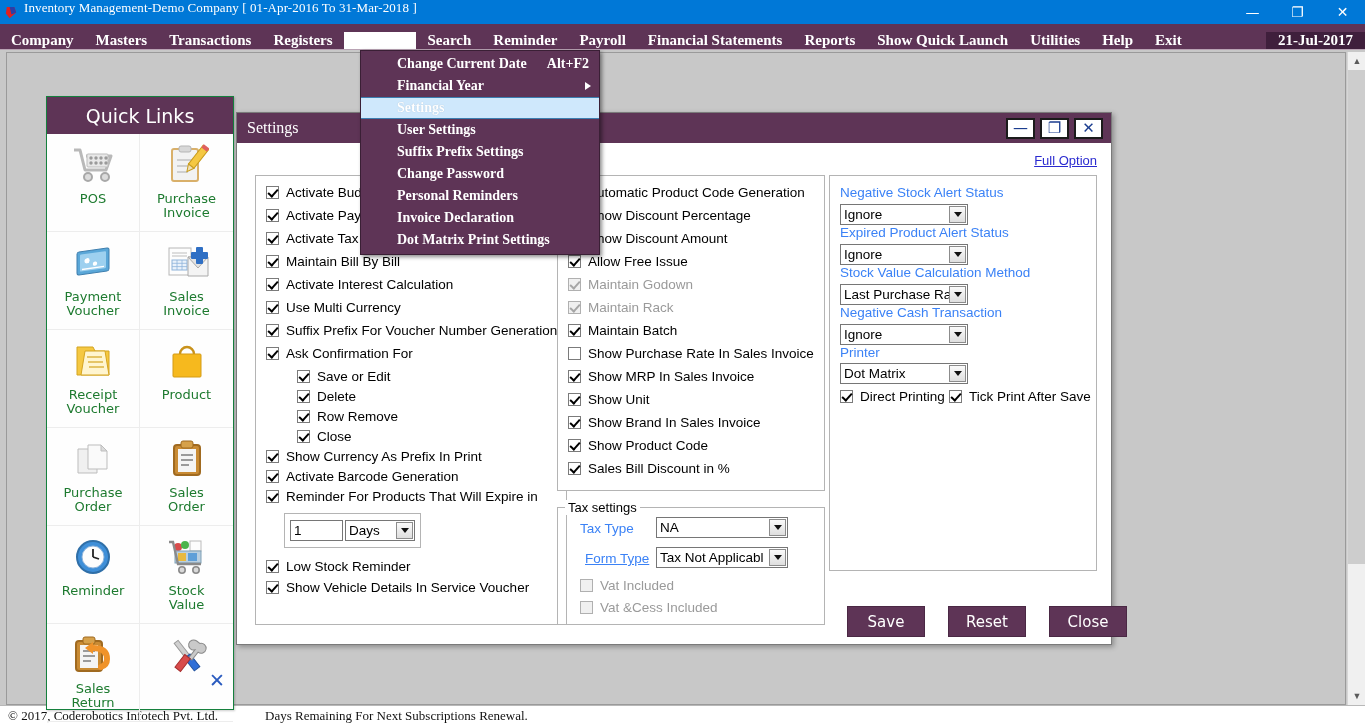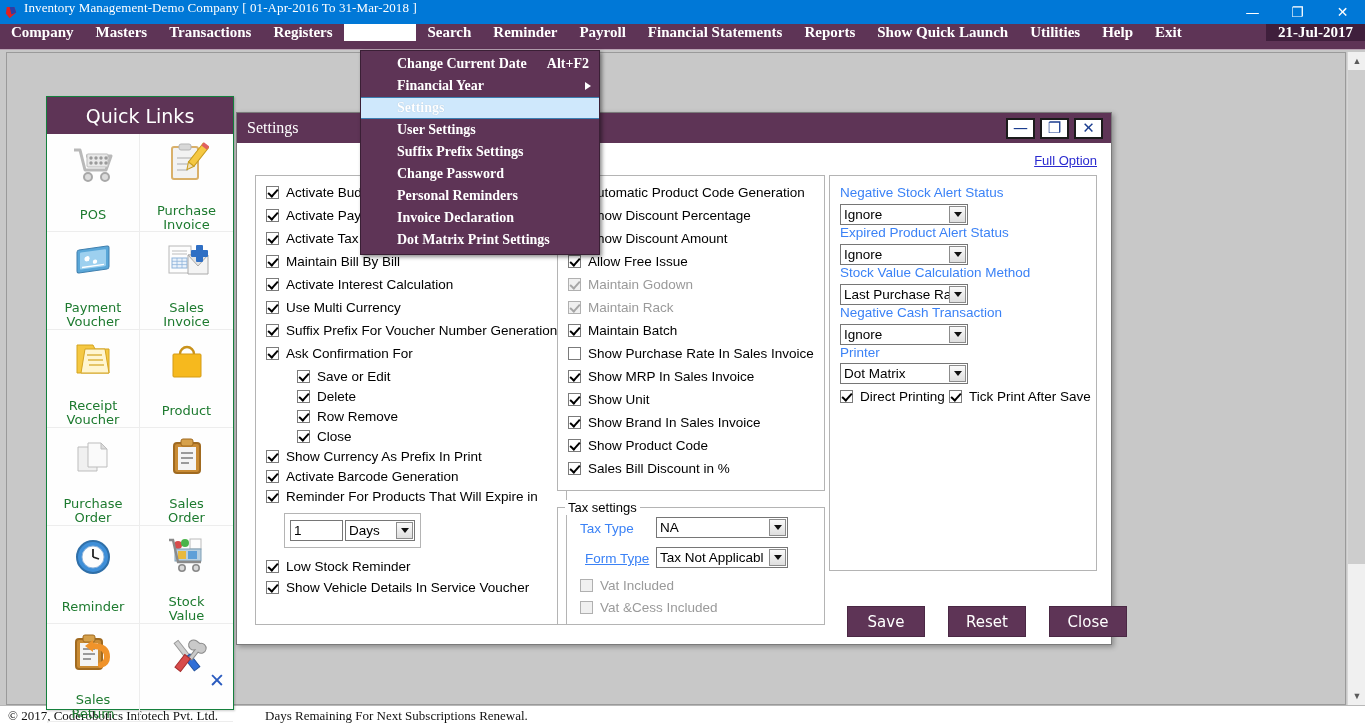--- a/index.html
+++ b/index.html
@@ -27,21 +27,21 @@
   }
   .win-ctrls { margin-left:auto; display:flex; height:24px; }
   .win-ctrls div {
     width:45px; height:24px; display:flex; align-items:center; justify-content:center;
     color:#fff; font-size:14px; font-family:"DejaVu Sans", sans-serif;
   }
 
   
   .menubar {
     position:absolute; left:0; top:24px; width:1365px; height:26px;
-    background:#5e3456; display:flex; align-items:flex-start;
+    background:#5e3456; display:flex; align-items:flex-end;
     border-bottom:1px solid #b9a3b4;
   }
   .menubar .mi {
     display:flex; align-items:center; padding:0 11px;
     color:#ffffff; font-family:"Liberation Serif", serif;
     font-size:15px; font-weight:bold; white-space:nowrap; cursor:default;
   }
   .menubar .mi.open { background:#ffffff; color:#ffffff; }
   .menubar .date {
     margin-left:auto; display:flex; align-items:center; padding:0 12px;
@@ -92,21 +92,21 @@
   }
   .ql-grid { display:flex; flex-wrap:wrap; }
   .ql-cell {
     width:50%; height:98px; display:flex; flex-direction:column;
     align-items:center; justify-content:flex-start; padding-top:7px;
     border-bottom:1px solid #ededed; cursor:pointer;
   }
   .ql-cell:nth-child(odd){ border-right:1px solid #ededed; }
   .ql-ico { height:48px; display:flex; align-items:center; justify-content:center; }
   .ql-lbl {
-    margin-top:19px; text-align:center; color:#1d7a2f;
+    margin-top:3px; text-align:center; color:#1d7a2f;
     font-size:13px; line-height:14px; font-family:"DejaVu Sans", sans-serif;
   }
   .ql-close {
     position:absolute; right:8px; bottom:18px; color:#2a5bbf;
     font-size:19px; font-family:"DejaVu Sans", sans-serif; cursor:pointer;
   }
 
   
   .swin {
     position:absolute; left:236px; top:112px; width:876px; height:533px;

